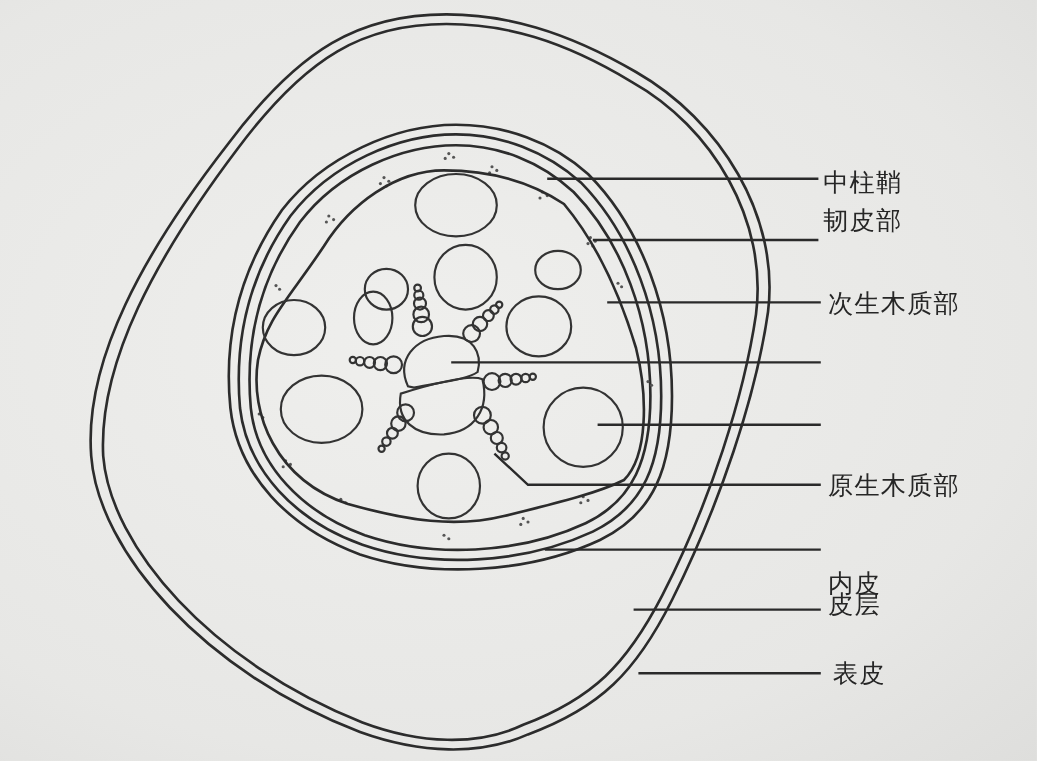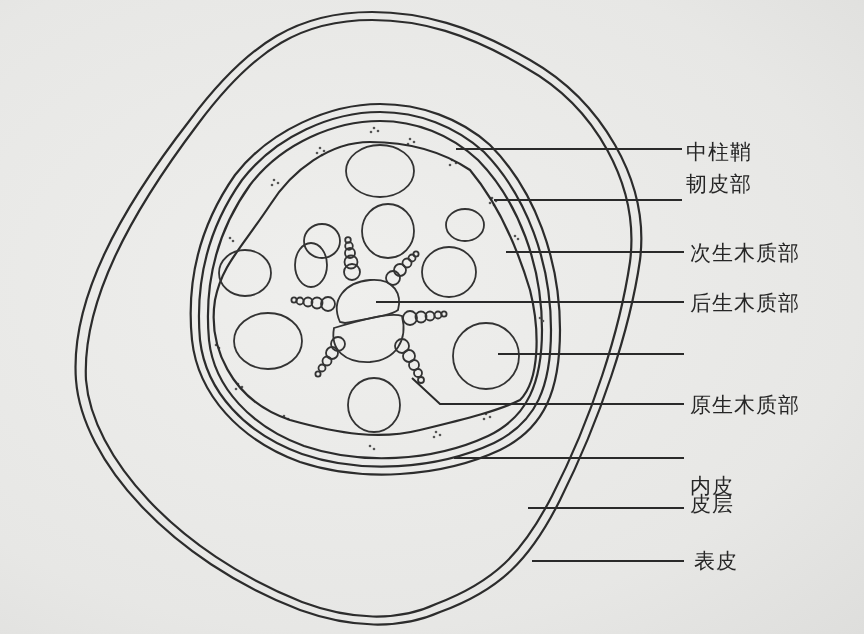--- a/index.html
+++ b/index.html
@@ -197,18 +197,17 @@
       <polyline class="leader" points="412,378 440,404 684,404"></polyline>
       <line class="leader" x1="454" y1="458" x2="684" y2="458"></line>
       <line class="leader" x1="528" y1="508" x2="684" y2="508"></line>
       <line class="leader" x1="532" y1="561" x2="684" y2="561"></line>
     </g>
   </svg>
 
   <div class="label" style="left:686px; top:140px;">中柱鞘</div>
   <div class="label" style="left:686px; top:172px;">韧皮部</div>
   <div class="label" style="left:690px; top:241px;">次生木质部</div>
-  <div class="label" style="left:690px; top:291px;">后生木质部</div>
   <div class="label" style="left:690px; top:393px;">原生木质部</div>
   <div class="label" style="left:690px; top:446px;margin-top:28px;">内皮</div>
   <div class="label" style="left:690px; top:492px;">皮层</div>
   <div class="label" style="left:694px; top:549px;">表皮</div>
 </div>
 
 </body></html>

